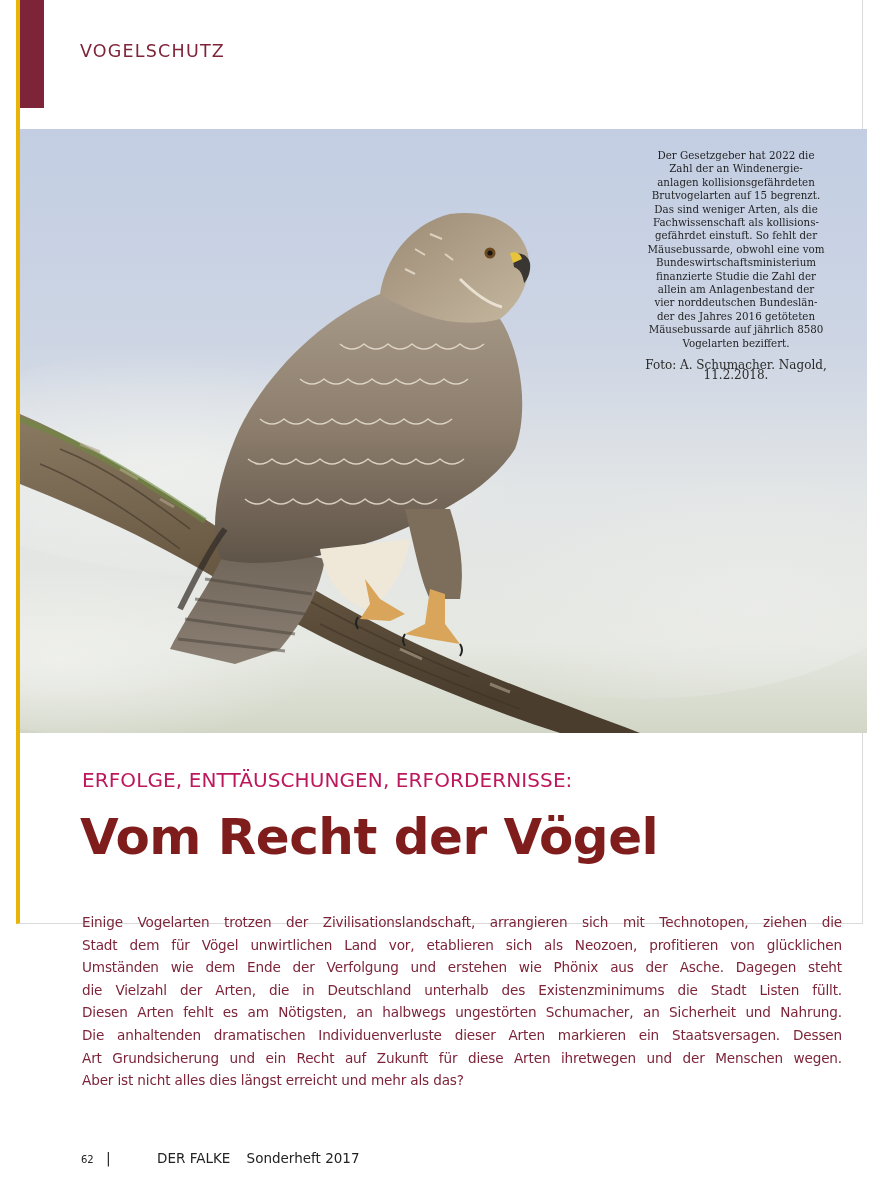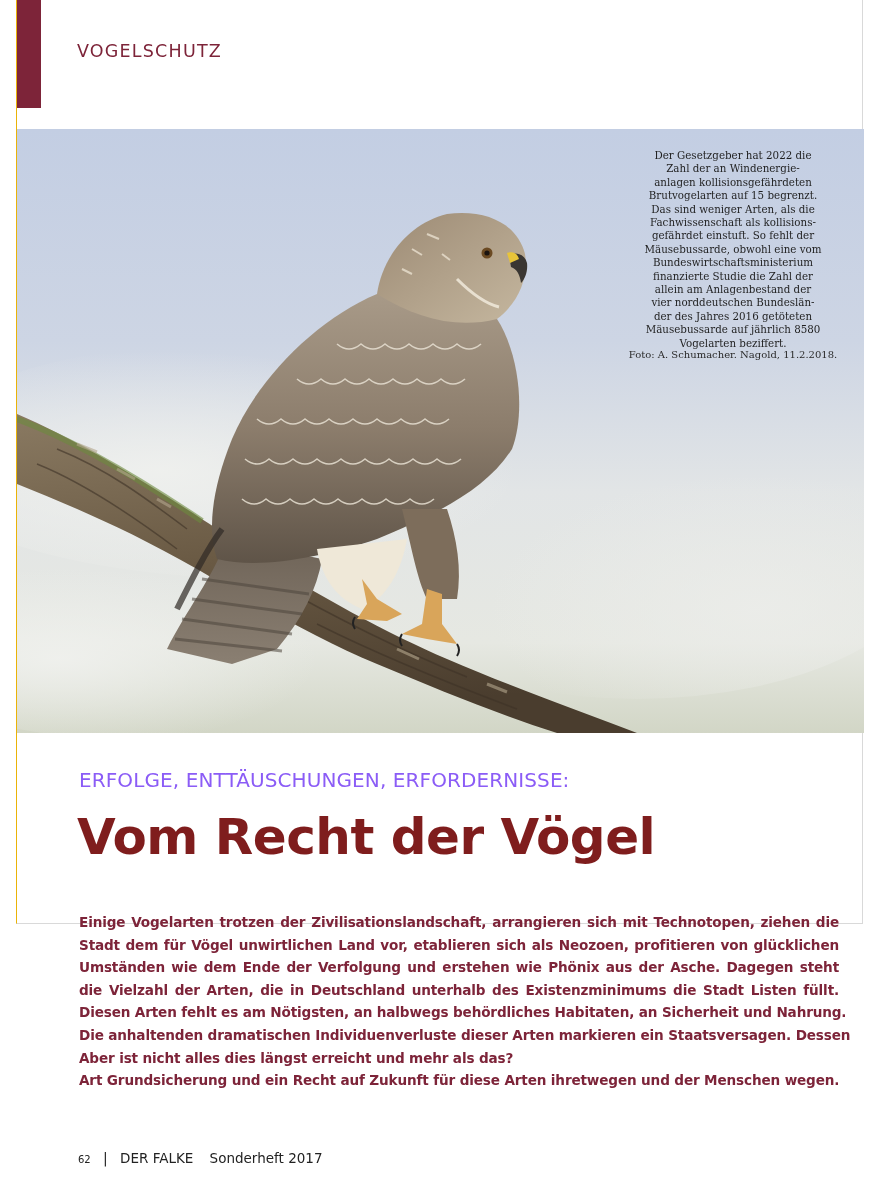--- a/index.html
+++ b/index.html
@@ -1,62 +1,62 @@
 <!DOCTYPE html>
 <html><head>
   <meta charset="utf-8">
   <style>
     html, body { margin: 0; padding: 0; background: #ffffff; }
     body { width: 880px; height: 1200px; position: relative; overflow: hidden; font-family: "DejaVu Sans", "Liberation Sans", sans-serif; }
     .page {
       position: absolute; left: 16px; top: 0; width: 847px; height: 924px;
       background: #ffffff;
-      border-left: 1px solid #eab308; border-right: 1px solid #d9d9d9; border-bottom: 1px solid #d9d9d9;
+      border-left: 4px solid #eab308; border-right: 1px solid #d9d9d9; border-bottom: 1px solid #d9d9d9;
       box-sizing: border-box;
     }
     .section-bar { position: absolute; left: 0; top: 0; width: 24px; height: 108px; background: #7d2439; }
     .section-label {
       position: absolute; left: 60px; top: 41px;
       font-family: "DejaVu Sans", sans-serif; font-size: 17.5px; letter-spacing: 1.2px;
       color: #7d2439; font-weight: normal;
     }
     .photo {
       position: absolute; left: 0; top: 129px; width: 847px; height: 604px; overflow: hidden;
     }
     .photo svg { display: block; }
     .caption {
       position: absolute; right: 26px; top: 20px; width: 210px; text-align: center;
       font-family: "DejaVu Serif", "Liberation Serif", serif; font-size: 10.3px; line-height: 13.4px;
       color: #1f1f1f;
     }
-    .caption .credit { font-size: 10px; line-height: 10px; margin-top: 0; display: block; color: #2a2a2a; }
+    .caption .credit { font-size: 12px; line-height: 10px; margin-top: 10px; display: block; color: #2a2a2a; }
     .kicker {
       position: absolute; left: 62px; top: 768px;
       font-family: "DejaVu Sans", sans-serif; font-size: 20px; letter-spacing: 0.1px;
-      color: #8b5cf6; font-weight: normal;
+      color: #be185d; font-weight: normal;
     }
     .headline {
       position: absolute; left: 60px; top: 808px;
       font-family: "DejaVu Sans", sans-serif; font-size: 50px; font-weight: bold;
       color: #7f1d1d; letter-spacing: -0.5px;
     }
     .lead {
       position: absolute; left: 62px; top: 911px; width: 760px;
-      font-family: "DejaVu Sans", sans-serif; font-weight: bold; font-size: 13.6px; line-height: 22.6px;
+      font-family: "DejaVu Sans", sans-serif; font-weight: normal; font-size: 13.6px; line-height: 22.6px;
       color: #7d2439; text-align: justify; letter-spacing: -0.15px;
     }
     .lead .line { display: block; text-align: justify; text-align-last: justify; white-space: nowrap; }
     .lead .line.last { text-align-last: left; }
     .footer {
       position: absolute; left: 61px; top: 1150px;
       font-family: "DejaVu Sans", sans-serif; font-size: 13.5px; color: #222;
     }
     .footer .pgnum { font-size: 10px; margin-right: 8px; }
     .footer .sep { margin-right: 8px; font-size: 14px; }
-    .footer .mag { margin-right: 12px; }
+    .footer .mag { margin-right: 12px; margin-left: 34px; }
   </style>
 </head>
 <body>
 
 <div class="page">
   <div class="section-bar"></div>
   <div class="section-label">VOGELSCHUTZ</div>
 
   <div class="photo">
     <svg width="847" height="604" viewBox="0 0 847 604" xmlns="http://www.w3.org/2000/svg">
@@ -161,24 +161,24 @@
   </div>
 
   <div class="kicker">ERFOLGE, ENTTÄUSCHUNGEN, ERFORDERNISSE:</div>
   <div class="headline">Vom Recht der Vögel</div>
 
   <div class="lead">
     <span class="line">Einige Vogelarten trotzen der Zivilisationslandschaft, arrangieren sich mit Technotopen, ziehen die</span>
     <span class="line">Stadt dem für Vögel unwirtlichen Land vor, etablieren sich als Neozoen, profitieren von glücklichen</span>
     <span class="line">Umständen wie dem Ende der Verfolgung und erstehen wie Phönix aus der Asche. Dagegen steht</span>
     <span class="line">die Vielzahl der Arten, die in Deutschland unterhalb des Existenzminimums die Stadt Listen füllt.</span>
-    <span class="line">Diesen Arten fehlt es am Nötigsten, an halbwegs behördliches Habitaten, an Sicherheit und Nahrung.</span>
+    <span class="line">Diesen Arten fehlt es am Nötigsten, an halbwegs ungestörten Schumacher, an Sicherheit und Nahrung.</span>
     <span class="line">Die anhaltenden dramatischen Individuenverluste dieser Arten markieren ein Staatsversagen. Dessen</span>
+    <span class="line">Art Grundsicherung und ein Recht auf Zukunft für diese Arten ihretwegen und der Menschen wegen.</span>
     <span class="line last">Aber ist nicht alles dies längst erreicht und mehr als das?</span>
-    <span class="line">Art Grundsicherung und ein Recht auf Zukunft für diese Arten ihretwegen und der Menschen wegen.</span>
   </div>
 
   <div class="footer">
     <span class="pgnum">62</span>
     <span class="sep">|</span>
     <span class="mag">DER FALKE</span>
     <span>Sonderheft 2017</span>
   </div>
 </div>
 

